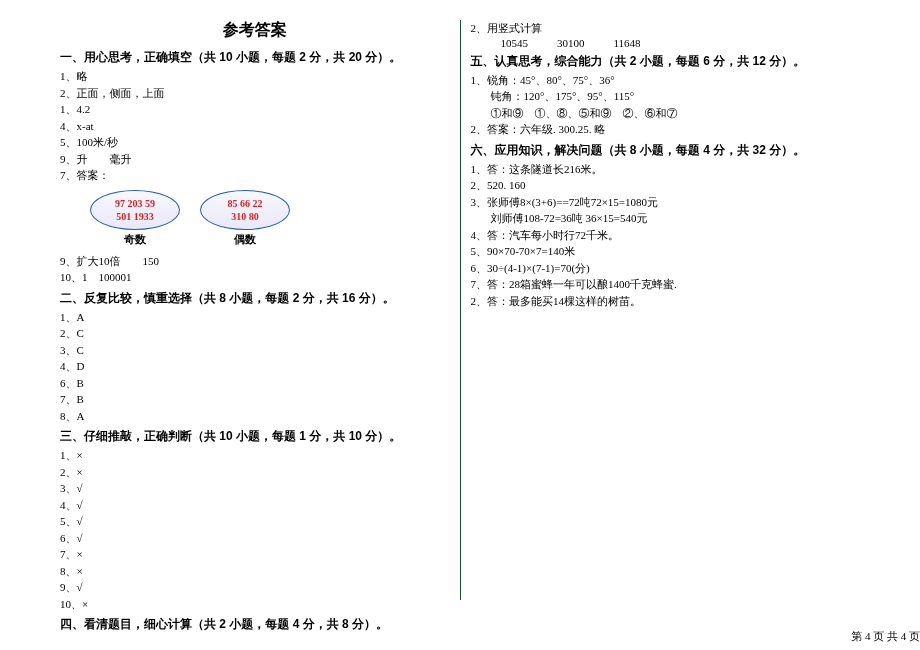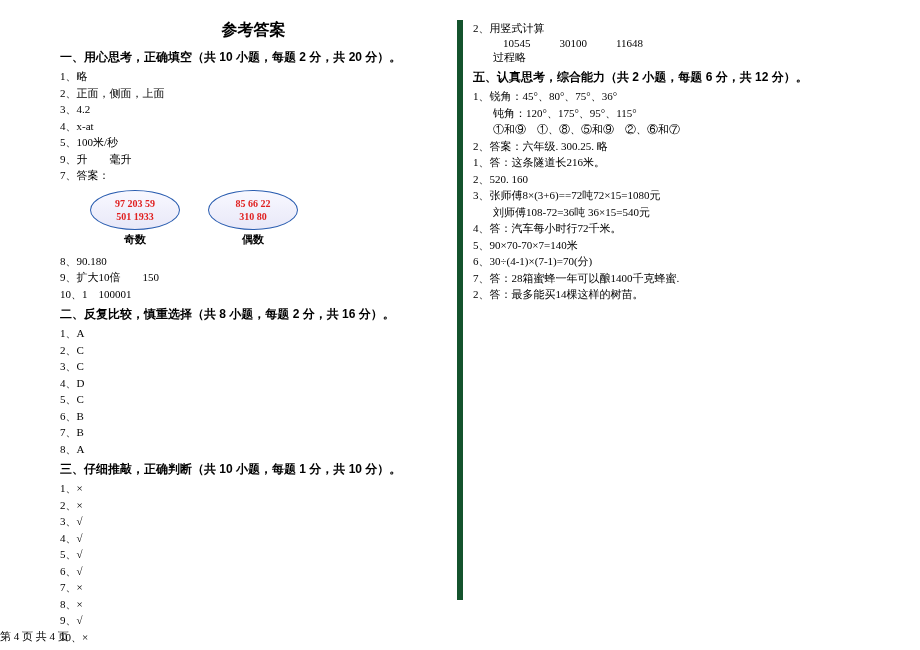--- a/index.html
+++ b/index.html
@@ -20,21 +20,21 @@
     .page {
       display: flex;
       padding: 20px 50px 30px 50px;
       height: calc(100% - 20px);
     }
     .column {
       flex: 1;
       padding: 0 10px;
     }
     .column-left {
-      border-right: 6px solid #14532d;
+      border-right: 1px solid #14532d;
     }
     .title {
       text-align: center;
       font-family: "SimHei", "黑体", sans-serif;
       font-size: 16px;
       font-weight: bold;
       margin-bottom: 8px;
     }
     .section-header {
       font-family: "SimHei", "黑体", sans-serif;
@@ -45,21 +45,21 @@
     }
     .item {
       line-height: 1.5;
       font-size: 11px;
     }
     .indent {
       padding-left: 20px;
     }
     .ovals {
       display: flex;
-      gap: 28px;
+      gap: 20px;
       margin: 6px 0 6px 30px;
     }
     .oval-group {
       text-align: center;
     }
     .oval {
       border: 1.5px solid #2a5db0;
       border-radius: 50%;
       width: 90px;
       height: 40px;
@@ -81,35 +81,35 @@
     }
     .calc-row {
       display: flex;
       gap: 29px;
       padding-left: 30px;
     }
     .footer {
       position: absolute;
       bottom: 6px;
       width: 100%;
-      text-align: left;
+      text-align: right;
       font-size: 11px;
     }
   </style>
 </head>
 <body>
 
 <div class="page">
   <div class="column column-left">
     <div class="title">参考答案</div>
 
     <div class="section-header">一、用心思考，正确填空（共 10 小题，每题 2 分，共 20 分）。</div>
     <div class="item">1、略</div>
     <div class="item">2、正面，侧面，上面</div>
-    <div class="item">3、4.2</div>
+    <div class="item">1、4.2</div>
     <div class="item">4、x-at</div>
     <div class="item">5、100米/秒</div>
     <div class="item">9、升　　毫升</div>
     <div class="item">7、答案：</div>
 
     <div class="ovals">
       <div class="oval-group">
         <div class="oval">
           <span>97  203  59</span>
           <span>501  1933</span>
@@ -118,30 +118,28 @@
       </div>
       <div class="oval-group">
         <div class="oval">
           <span>85  66  22</span>
           <span>310  80</span>
         </div>
         <div class="oval-label">偶数</div>
       </div>
     </div>
 
-    <div class="item">8、90.180</div>
     <div class="item">9、扩大10倍　　150</div>
     <div class="item">10、1　100001</div>
 
     <div class="section-header">二、反复比较，慎重选择（共 8 小题，每题 2 分，共 16 分）。</div>
     <div class="item">1、A</div>
     <div class="item">2、C</div>
     <div class="item">3、C</div>
     <div class="item">4、D</div>
-    <div class="item">5、C</div>
     <div class="item">6、B</div>
     <div class="item">7、B</div>
     <div class="item">8、A</div>
 
     <div class="section-header">三、仔细推敲，正确判断（共 10 小题，每题 1 分，共 10 分）。</div>
     <div class="item">1、×</div>
     <div class="item">2、×</div>
     <div class="item">3、√</div>
     <div class="item">4、√</div>
     <div class="item">5、√</div>
@@ -155,28 +153,28 @@
 
   </div>
 
   <div class="column">
     <div class="item">2、用竖式计算</div>
     <div class="calc-row">
       <span>10545</span>
       <span>30100</span>
       <span>11648</span>
     </div>
-    <div class="item indent">过程略</div>
 
     <div class="section-header">五、认真思考，综合能力（共 2 小题，每题 6 分，共 12 分）。</div>
     <div class="item">1、锐角：45°、80°、75°、36°</div>
     <div class="item indent">钝角：120°、175°、95°、115°</div>
     <div class="item indent">①和⑨　①、⑧、⑤和⑨　②、⑥和⑦</div>
     <div class="item">2、答案：六年级. 300.25. 略</div>
 
+    <div class="section-header">六、应用知识，解决问题（共 8 小题，每题 4 分，共 32 分）。</div>
     <div class="item">1、答：这条隧道长216米。</div>
     <div class="item">2、520. 160</div>
     <div class="item">3、张师傅8×(3+6)==72吨72×15=1080元</div>
     <div class="item indent">刘师傅108-72=36吨  36×15=540元</div>
     <div class="item">4、答：汽车每小时行72千米。</div>
     <div class="item">5、90×70-70×7=140米</div>
     <div class="item">6、30÷(4-1)×(7-1)=70(分)</div>
     <div class="item">7、答：28箱蜜蜂一年可以酿1400千克蜂蜜.</div>
     <div class="item">2、答：最多能买14棵这样的树苗。</div>
   </div>

